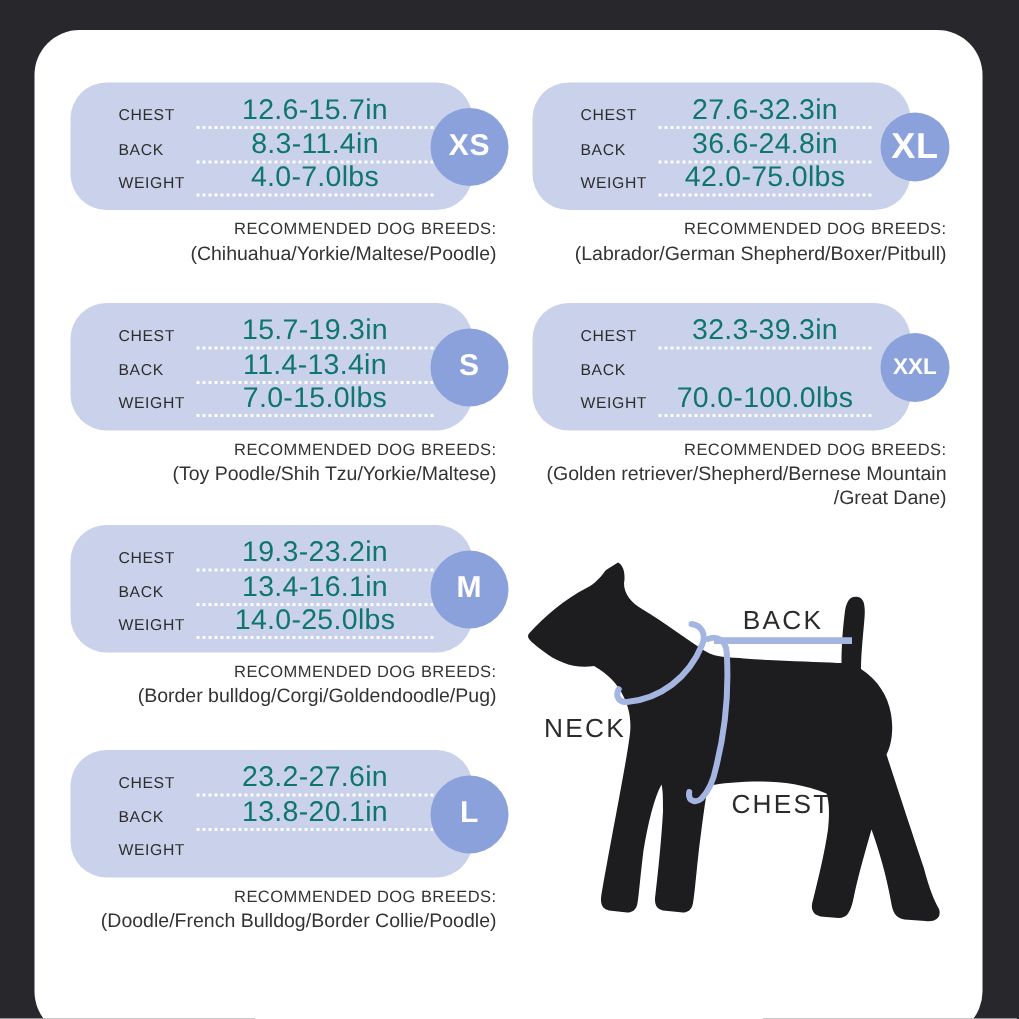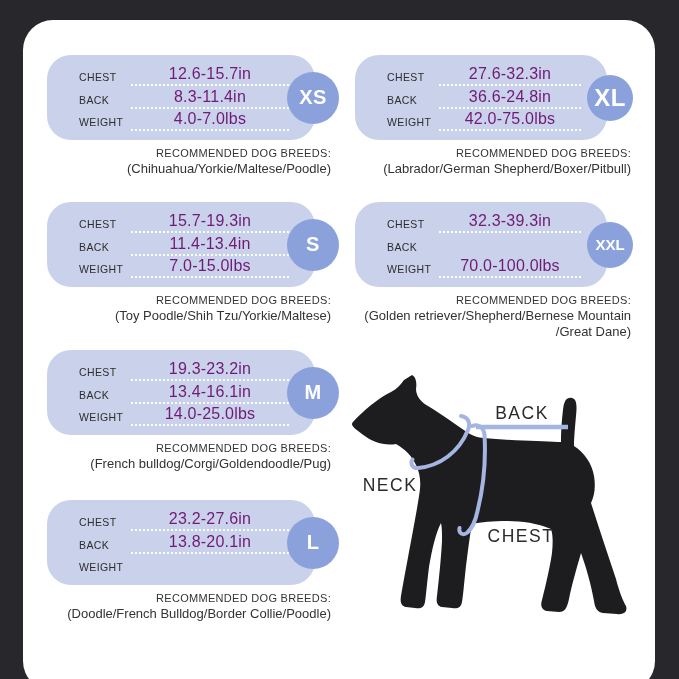--- a/index.html
+++ b/index.html
@@ -35,21 +35,21 @@
   .m-row{display:flex;align-items:flex-end;height:22.3px;}
   .m-label{
     width:52px;flex:none;font-size:10.5px;letter-spacing:.4px;
     color:var(--text-dark);padding-bottom:3px;
   }
   .m-line{
     flex:1;border-bottom:2px dotted var(--dots);
     display:flex;justify-content:center;align-items:flex-end;height:100%;
   }
   .m-value{
-    font-size:16px;line-height:20px;color:#701a75;letter-spacing:.2px;
+    font-size:19px;line-height:20px;color:#0f766e;letter-spacing:.2px;
     white-space:nowrap;
   }
   .badge{
     position:absolute;right:-24px;top:50%;transform:translateY(-50%);
     width:52px;height:52px;border-radius:50%;
     background:var(--badge-bg);color:var(--badge-text);
     font-weight:bold;font-size:20px;letter-spacing:.5px;
     display:flex;align-items:center;justify-content:center;
   }
   .pg-r .badge{width:46px;height:46px;right:-26px;font-size:24px;}
@@ -150,21 +150,21 @@
       <div class="m-row">
         <span class="m-label">WEIGHT</span>
         <span class="m-line">
           <span class="m-value">14.0-25.0lbs</span>
         </span>
       </div>
       <div class="badge">M</div>
     </div>
     <div class="breeds">
       <div class="breeds-heading">RECOMMENDED DOG BREEDS:</div>
-      <div class="breeds-list">(French bulldog/Corgi/Goldendoodle/Pug)</div>
+      <div class="breeds-list">(Border bulldog/Corgi/Goldendoodle/Pug)</div>
     </div>
   </section>
 
   <section class="panel-group pg-l row4">
     <div class="panel">
       <div class="m-row">
         <span class="m-label">CHEST</span>
         <span class="m-line">
           <span class="m-value">23.2-27.6in</span>
         </span>

